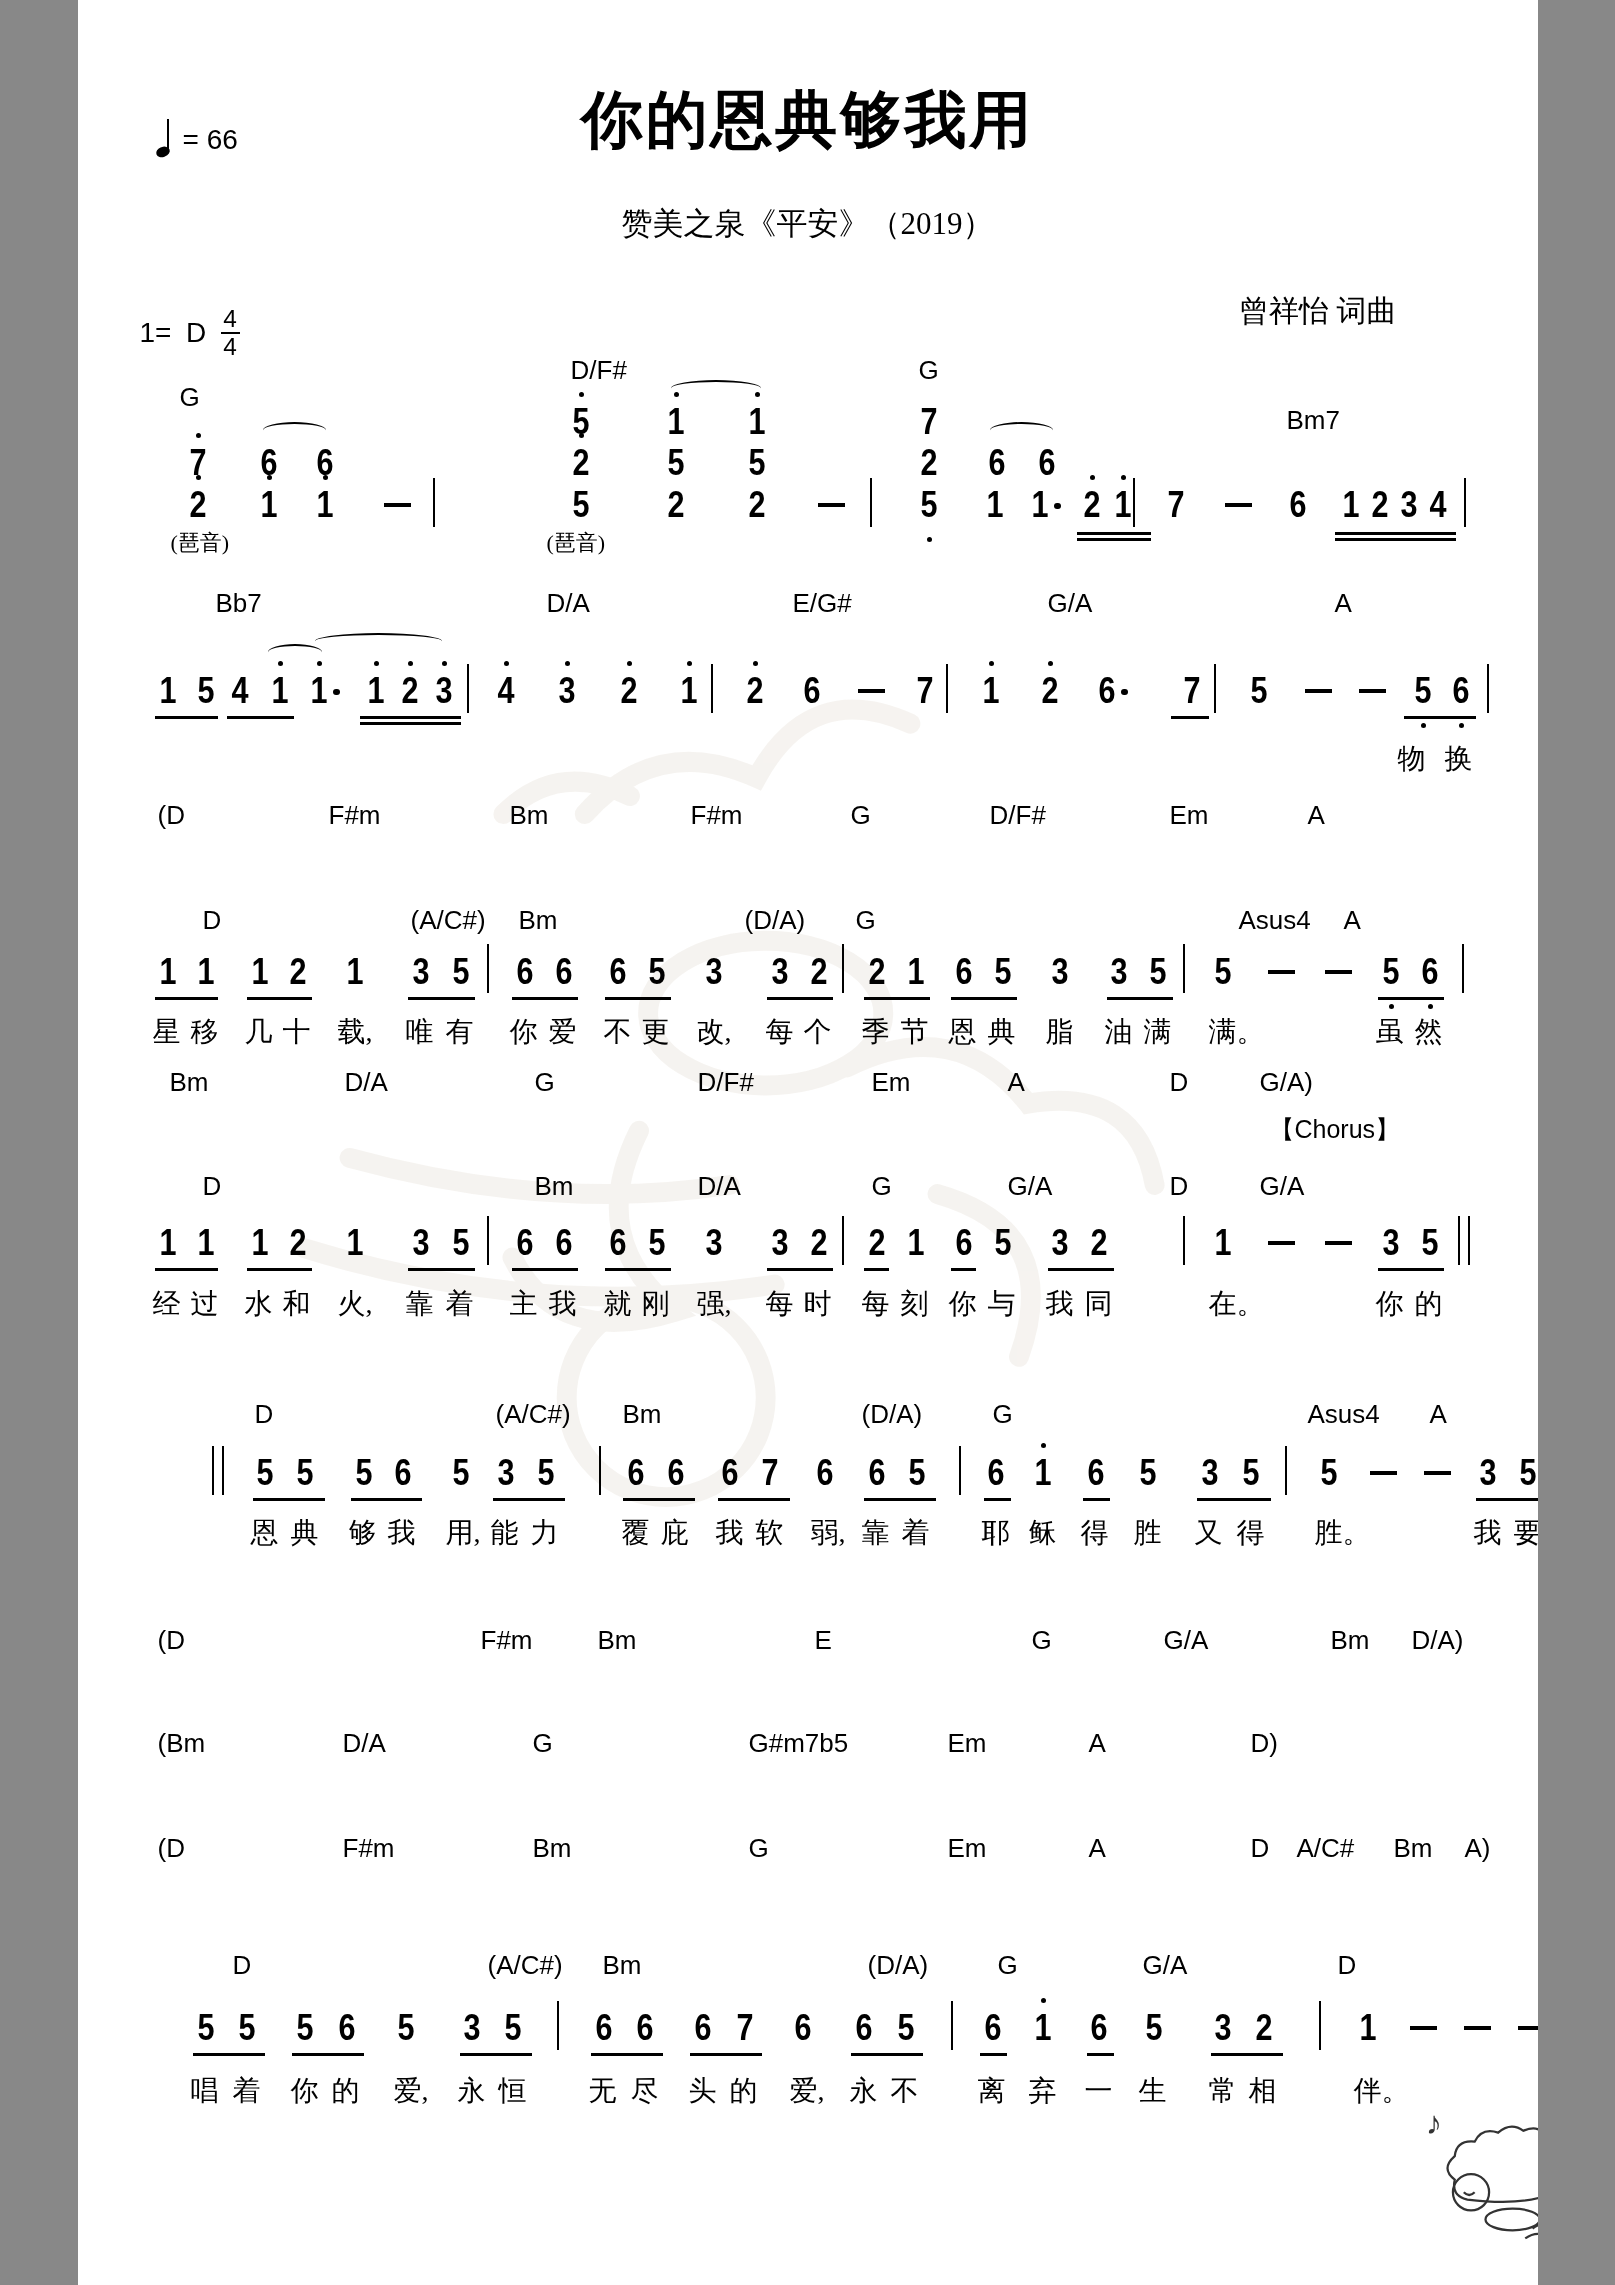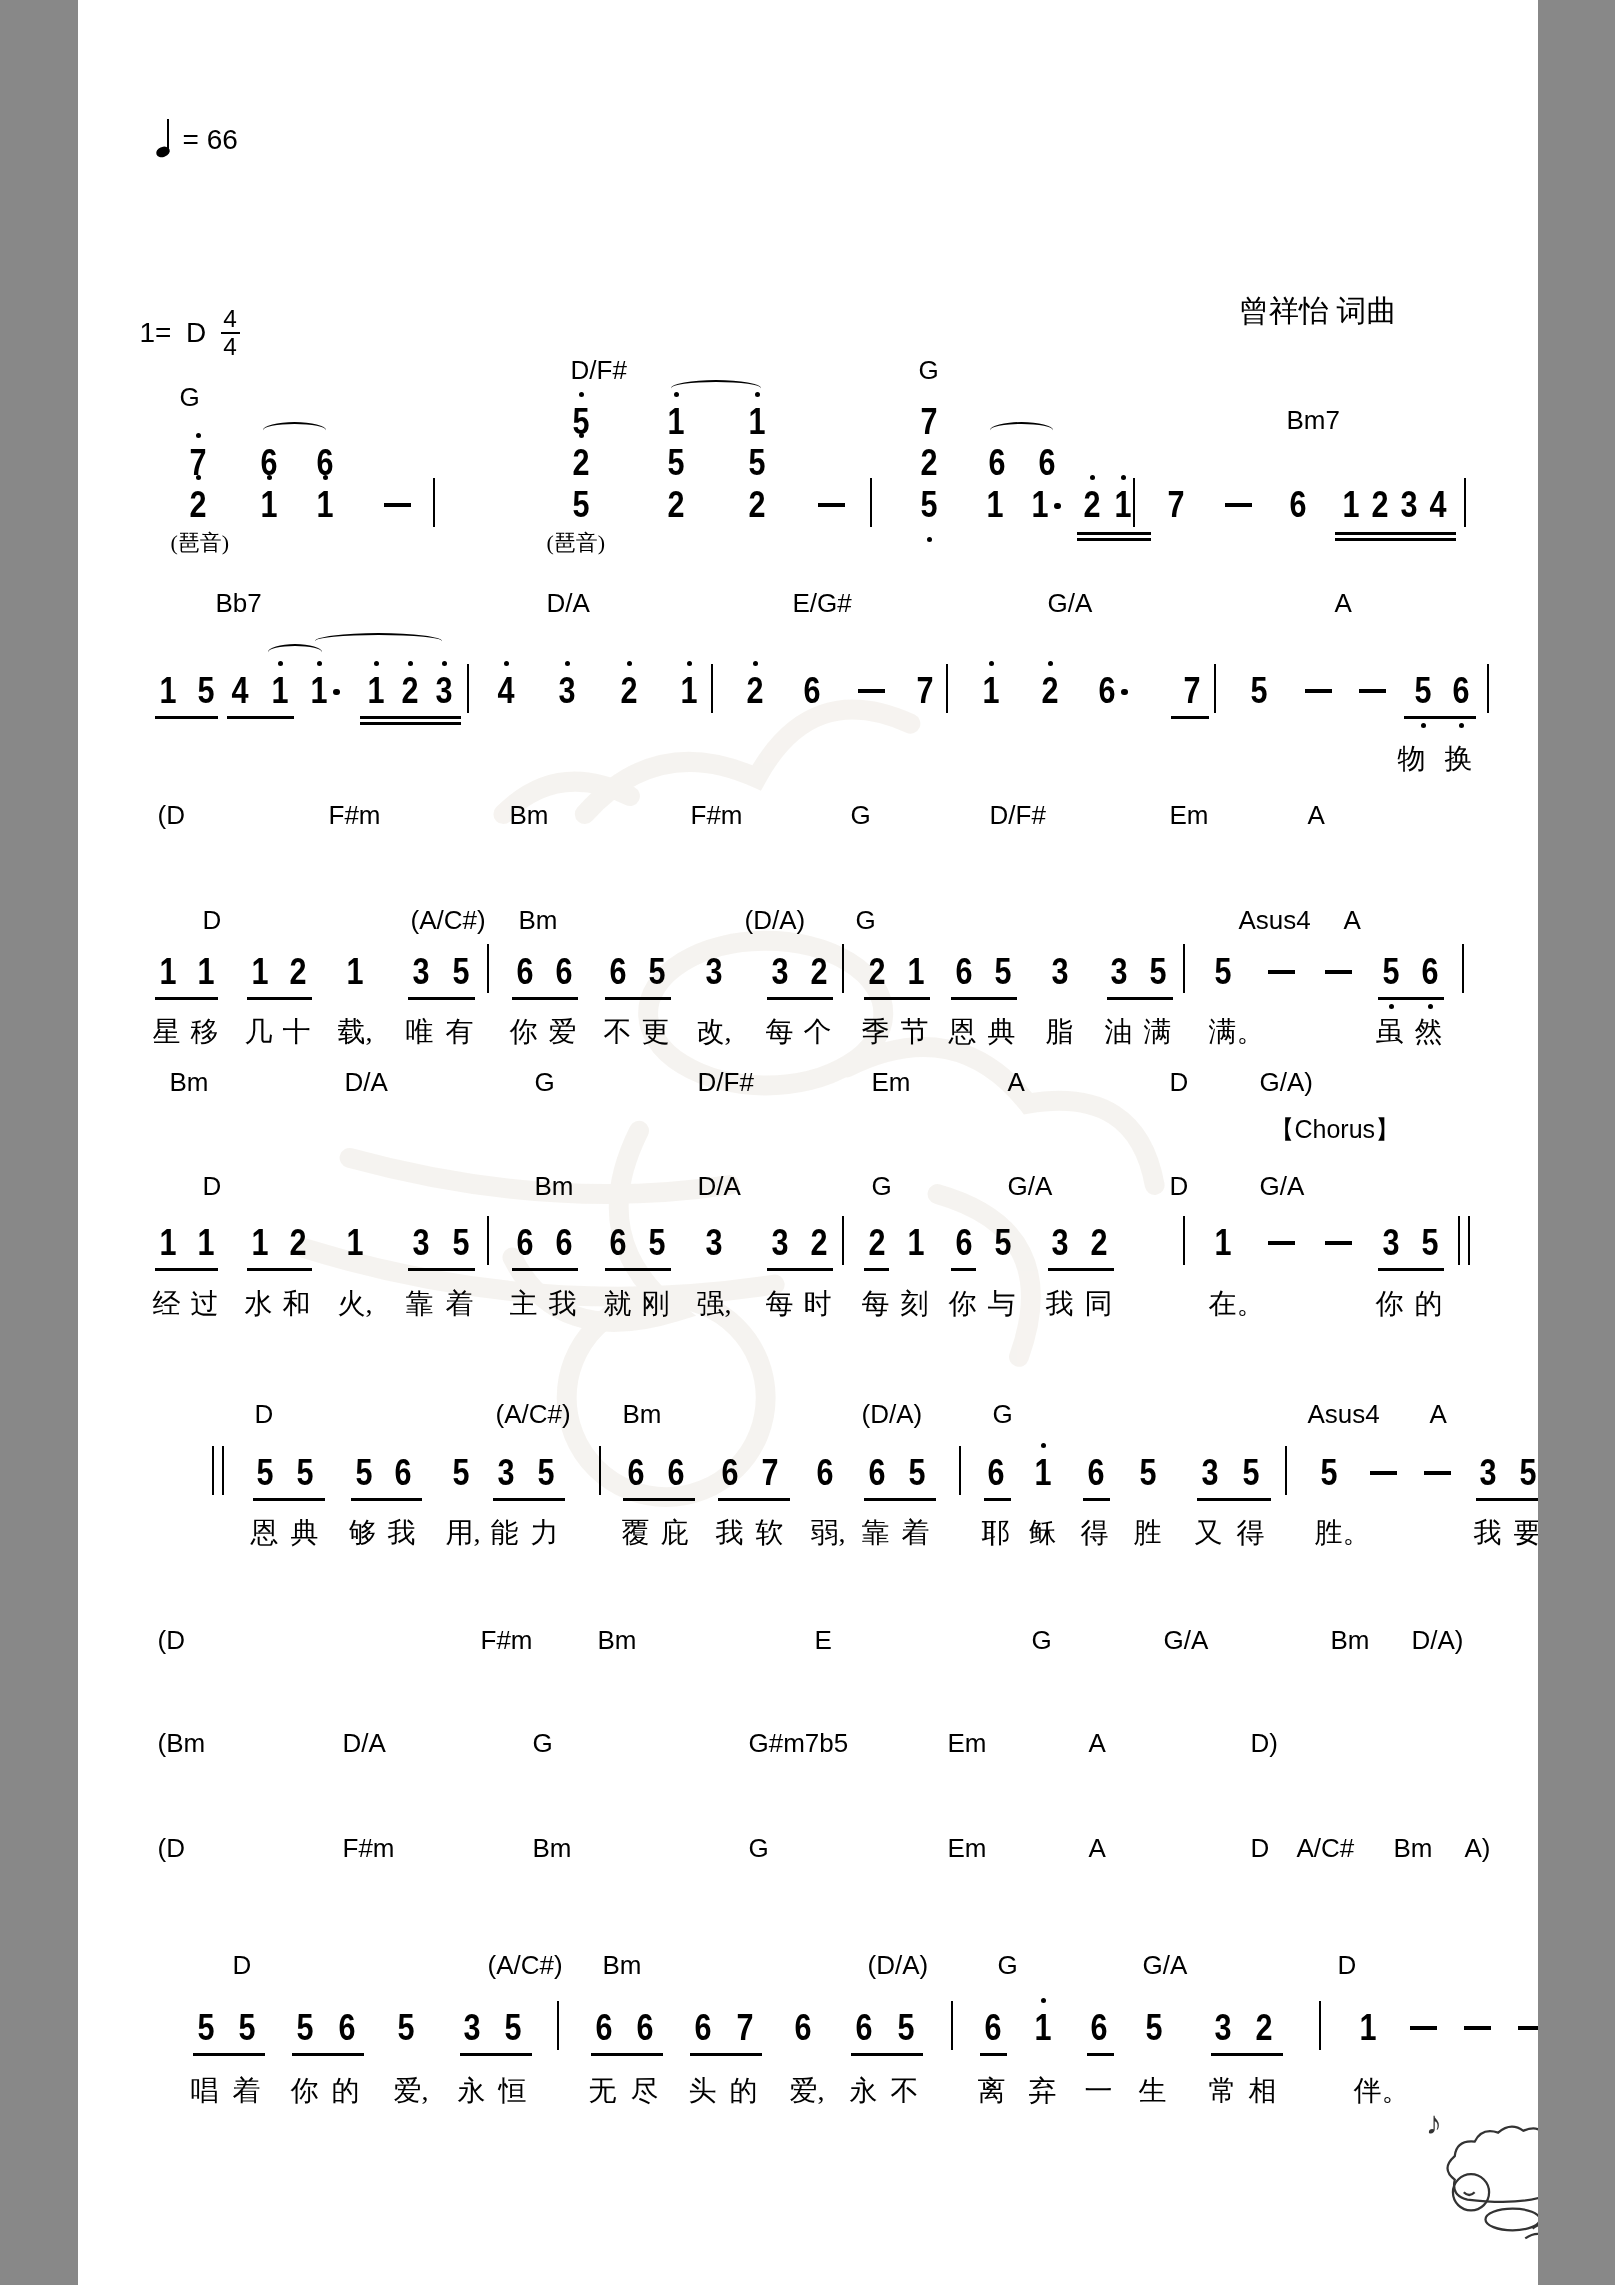--- a/index.html
+++ b/index.html
@@ -63,20 +63,22 @@
       <circle cx="650" cy="1545" r="110"></circle>
       <path d="M300,1280 q220,60 420,30"></path>
       <path d="M250,1380 q260,80 520,40"></path>
     </g>
   </svg>
 
   <div class="tempo">
     <span class="qnote"></span>
     <span class="eq">= 66</span>
   </div>
+  <div class="title">你的恩典够我用</div>
+  <div class="subtitle">赞美之泉《平安》（2019）</div>
   <div class="credit">曾祥怡 词曲</div>
   <div class="keysig">
     <span>1=</span>
     <span>D</span>
     <span class="meter">
       <span class="mt">4</span>
       <span>4</span>
     </span>
   </div>
 

